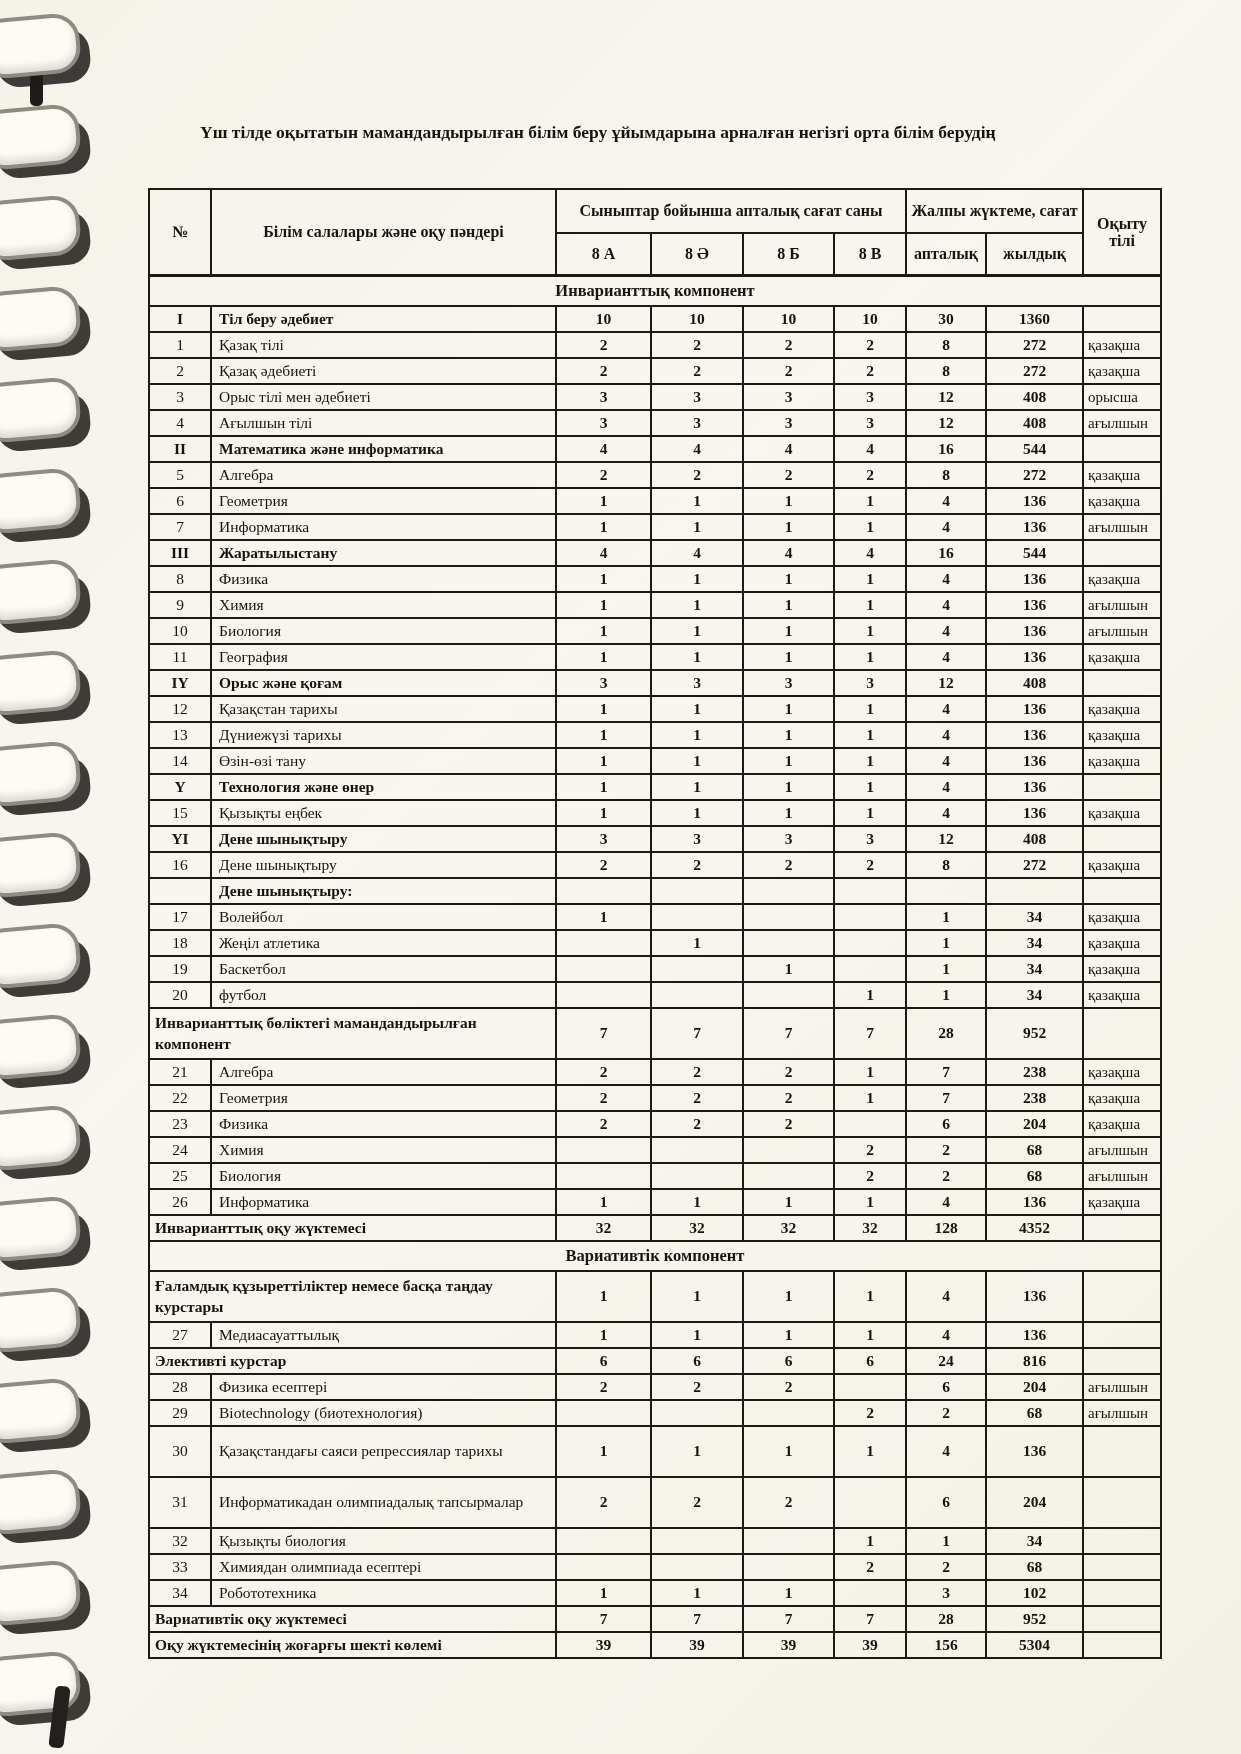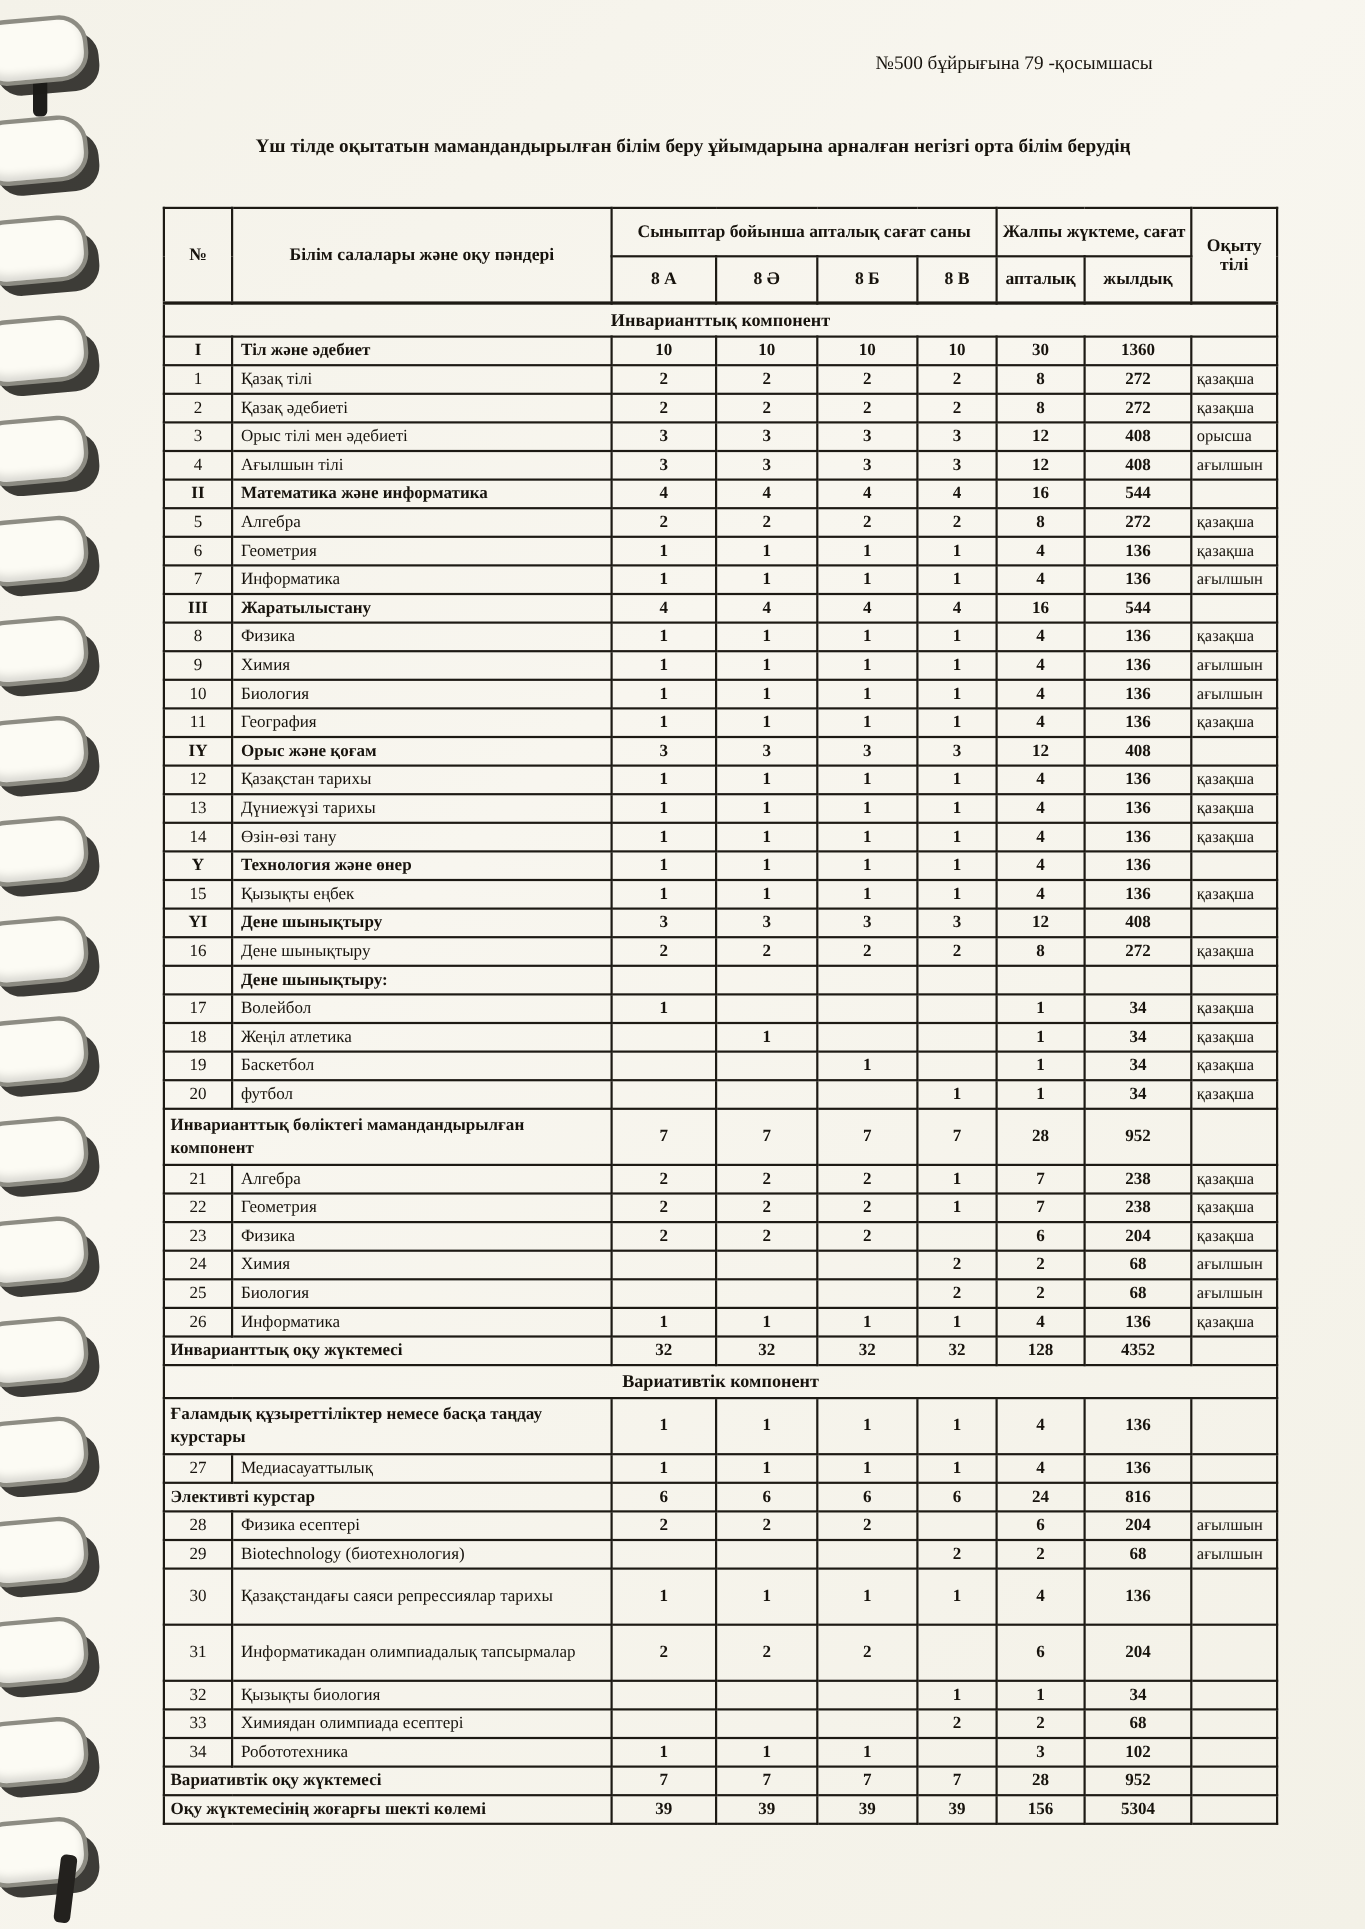--- a/index.html
+++ b/index.html
@@ -18,21 +18,21 @@
     box-shadow:12px 13px 0 -3px rgba(28,27,24,.85), inset 0 -5px 8px rgba(0,0,0,.14);
     transform:rotate(-5deg);
   }
   
   .header-note{
     position:absolute;left:148px;top:44px;width:900px;
     text-align:right;font-size:17.5px;line-height:1.55;
   }
   .doc-title{
     position:absolute;left:200px;top:118px;width:860px;
-    text-align:center;font-size:17.5px;font-weight:600;line-height:1.6;
+    text-align:left;font-size:17.5px;font-weight:600;line-height:1.6;
   }
   
   table.curr{
     position:absolute;left:148px;top:188px;width:1012px;
     border-collapse:collapse;table-layout:fixed;
     font-size:15.5px;
   }
   .curr td,.curr th{border:2px solid #1d1a14;padding:1px 3px;line-height:1.08;vertical-align:middle;overflow:hidden;}
   .curr th{font-weight:bold;font-size:16px;padding:2px 2px;}
   .curr thead tr:first-child th{height:38px;}
@@ -76,21 +76,20 @@
     <div class="ring" style="top: 1108px;"></div>
     <div class="ring" style="top: 1199px;"></div>
     <div class="ring" style="top: 1290px;"></div>
     <div class="ring" style="top: 1381px;"></div>
     <div class="ring" style="top: 1472px;"></div>
     <div class="ring" style="top: 1563px;"></div>
     <div class="ring" style="top: 1654px;"></div>
   </div>
 
 <div class="header-note">
-  <div>№500 бұйрығына 79 -қосымшасы</div>
 </div>
 
 <div class="doc-title">
   <div>Үш тілде оқытатын мамандандырылған білім беру ұйымдарына арналған негізгі орта білім берудің</div>
 </div>
 
 <table class="curr">
   <colgroup>
     <col class="c-no">
       <col class="c-subj">
@@ -118,21 +117,21 @@
       <th>апталық</th>
       <th>жылдық</th>
     </tr>
   </thead>
   <tbody>
       <tr>
         <td class="section-cell" colspan="9">Инварианттық компонент</td>
       </tr>
       <tr>
         <td class="numcol b">I</td>
-        <td class="subj b">Тіл және әдебиет</td>
+        <td class="subj b">Тіл беру әдебиет</td>
         <td class="num">10</td>
         <td class="num">10</td>
         <td class="num">10</td>
         <td class="num">10</td>
         <td class="num">30</td>
         <td class="num">1360</td>
         <td class="lang"></td>
       </tr>
       <tr>
         <td class="numcol">1</td>

